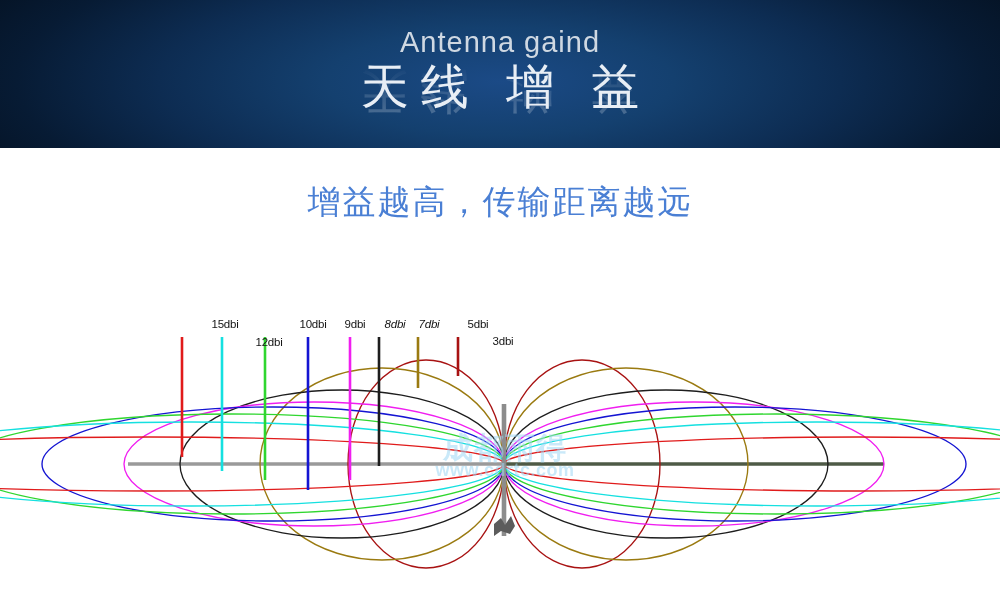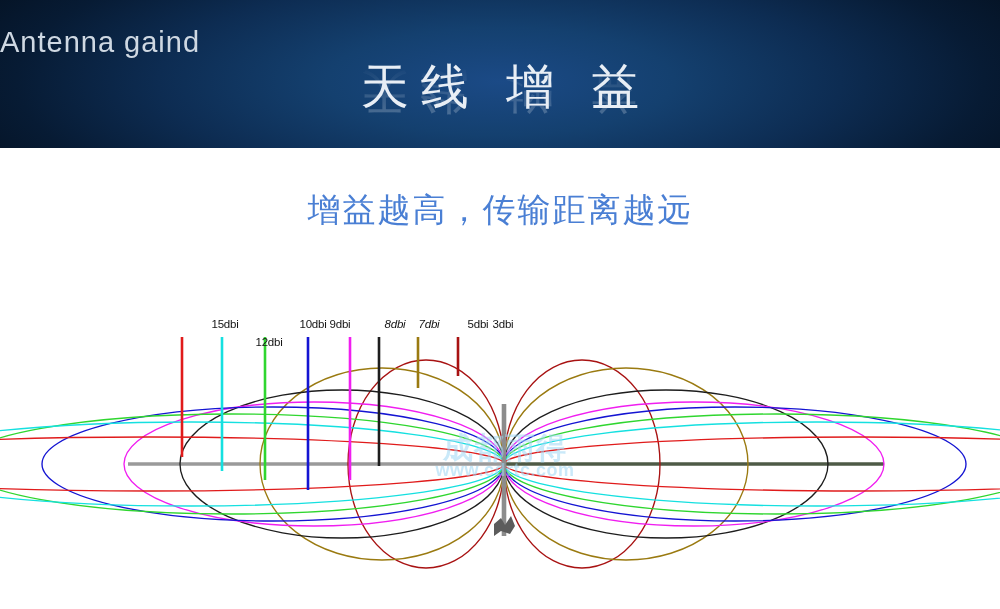--- a/index.html
+++ b/index.html
@@ -22,21 +22,21 @@
     width: 1000px;
     height: 148px;
     background:
       radial-gradient(ellipse 62% 130% at 50% 55%, #1b4a86 0%, #14406f 28%, #0d2c52 55%, #071b34 78%, #04101f 100%);
     overflow: hidden;
   }
   #header-en-title {
     position: absolute;
     left: 0; top: 26px;
     width: 1000px;
-    text-align: left;
+    text-align: center;
     font-size: 29px;
     font-weight: 300;
     letter-spacing: 1px;
     color: #cfd8e2;
     font-family: "Liberation Sans", sans-serif;
     white-space: nowrap;
   }
   #header-cn-title {
     position: absolute;
     left: 0; top: 62px;
@@ -67,21 +67,21 @@
     transform: scaleY(-1);
     transform-origin: top center;
     opacity: 0.30;
     -webkit-mask-image: linear-gradient(to top, rgba(0,0,0,0) 0%, rgba(0,0,0,0.85) 100%);
     mask-image: linear-gradient(to top, rgba(0,0,0,0) 0%, rgba(0,0,0,0.85) 100%);
   }
 
   
   #subtitle {
     position: absolute;
-    left: 0; top: 188px;
+    left: 0; top: 180px;
     width: 1000px;
     text-align: center;
     font-size: 33px;
     font-weight: 400;
     letter-spacing: 2px;
     color: #4a7fd4;
     font-family: "Liberation Sans", sans-serif;
     white-space: nowrap;
   }
 
@@ -192,24 +192,24 @@
     <g id="mast-group">
         <line x1="504" y1="404" x2="504" y2="536" stroke="#8c8c8c" stroke-width="4.6"></line>
         <path d="M 494 524 l 7 -6 l 4 7 l 6 -9 l 4 10 l -5 8 l -9 -3 l -7 5 Z" fill="#5c5c5c"></path>
       </g>
   </svg>
 
   <div id="labels-layer">
       <div class="legend-label" style="left: 180px; top: 318px;">15dbi</div>
       <div class="legend-label" style="left: 224px; top: 336px;">12dbi</div>
       <div class="legend-label" style="left: 268px; top: 318px; text-align: right;">10dbi</div>
-      <div class="legend-label" style="left: 295px; top: 318px; text-align: center;">9dbi</div>
+      <div class="legend-label" style="left: 310px; top: 318px; text-align: center;">9dbi</div>
       <div class="legend-label" style="left: 350px; top: 318px; font-style: italic;">8dbi</div>
       <div class="legend-label" style="left: 384px; top: 318px; font-style: italic;">7dbi</div>
       <div class="legend-label" style="left: 433px; top: 318px;">5dbi</div>
-      <div class="legend-label" style="left: 458px; top: 318px;">3dbi</div>
+      <div class="legend-label" style="left: 458px; top: 335px;">3dbi</div>
     </div>
 
   <div id="watermark">
     <div id="watermark-cn">成都雨得</div>
     <div id="watermark-url">www.cdrtc.com</div>
   </div>
 </div>
 
 </body></html>

